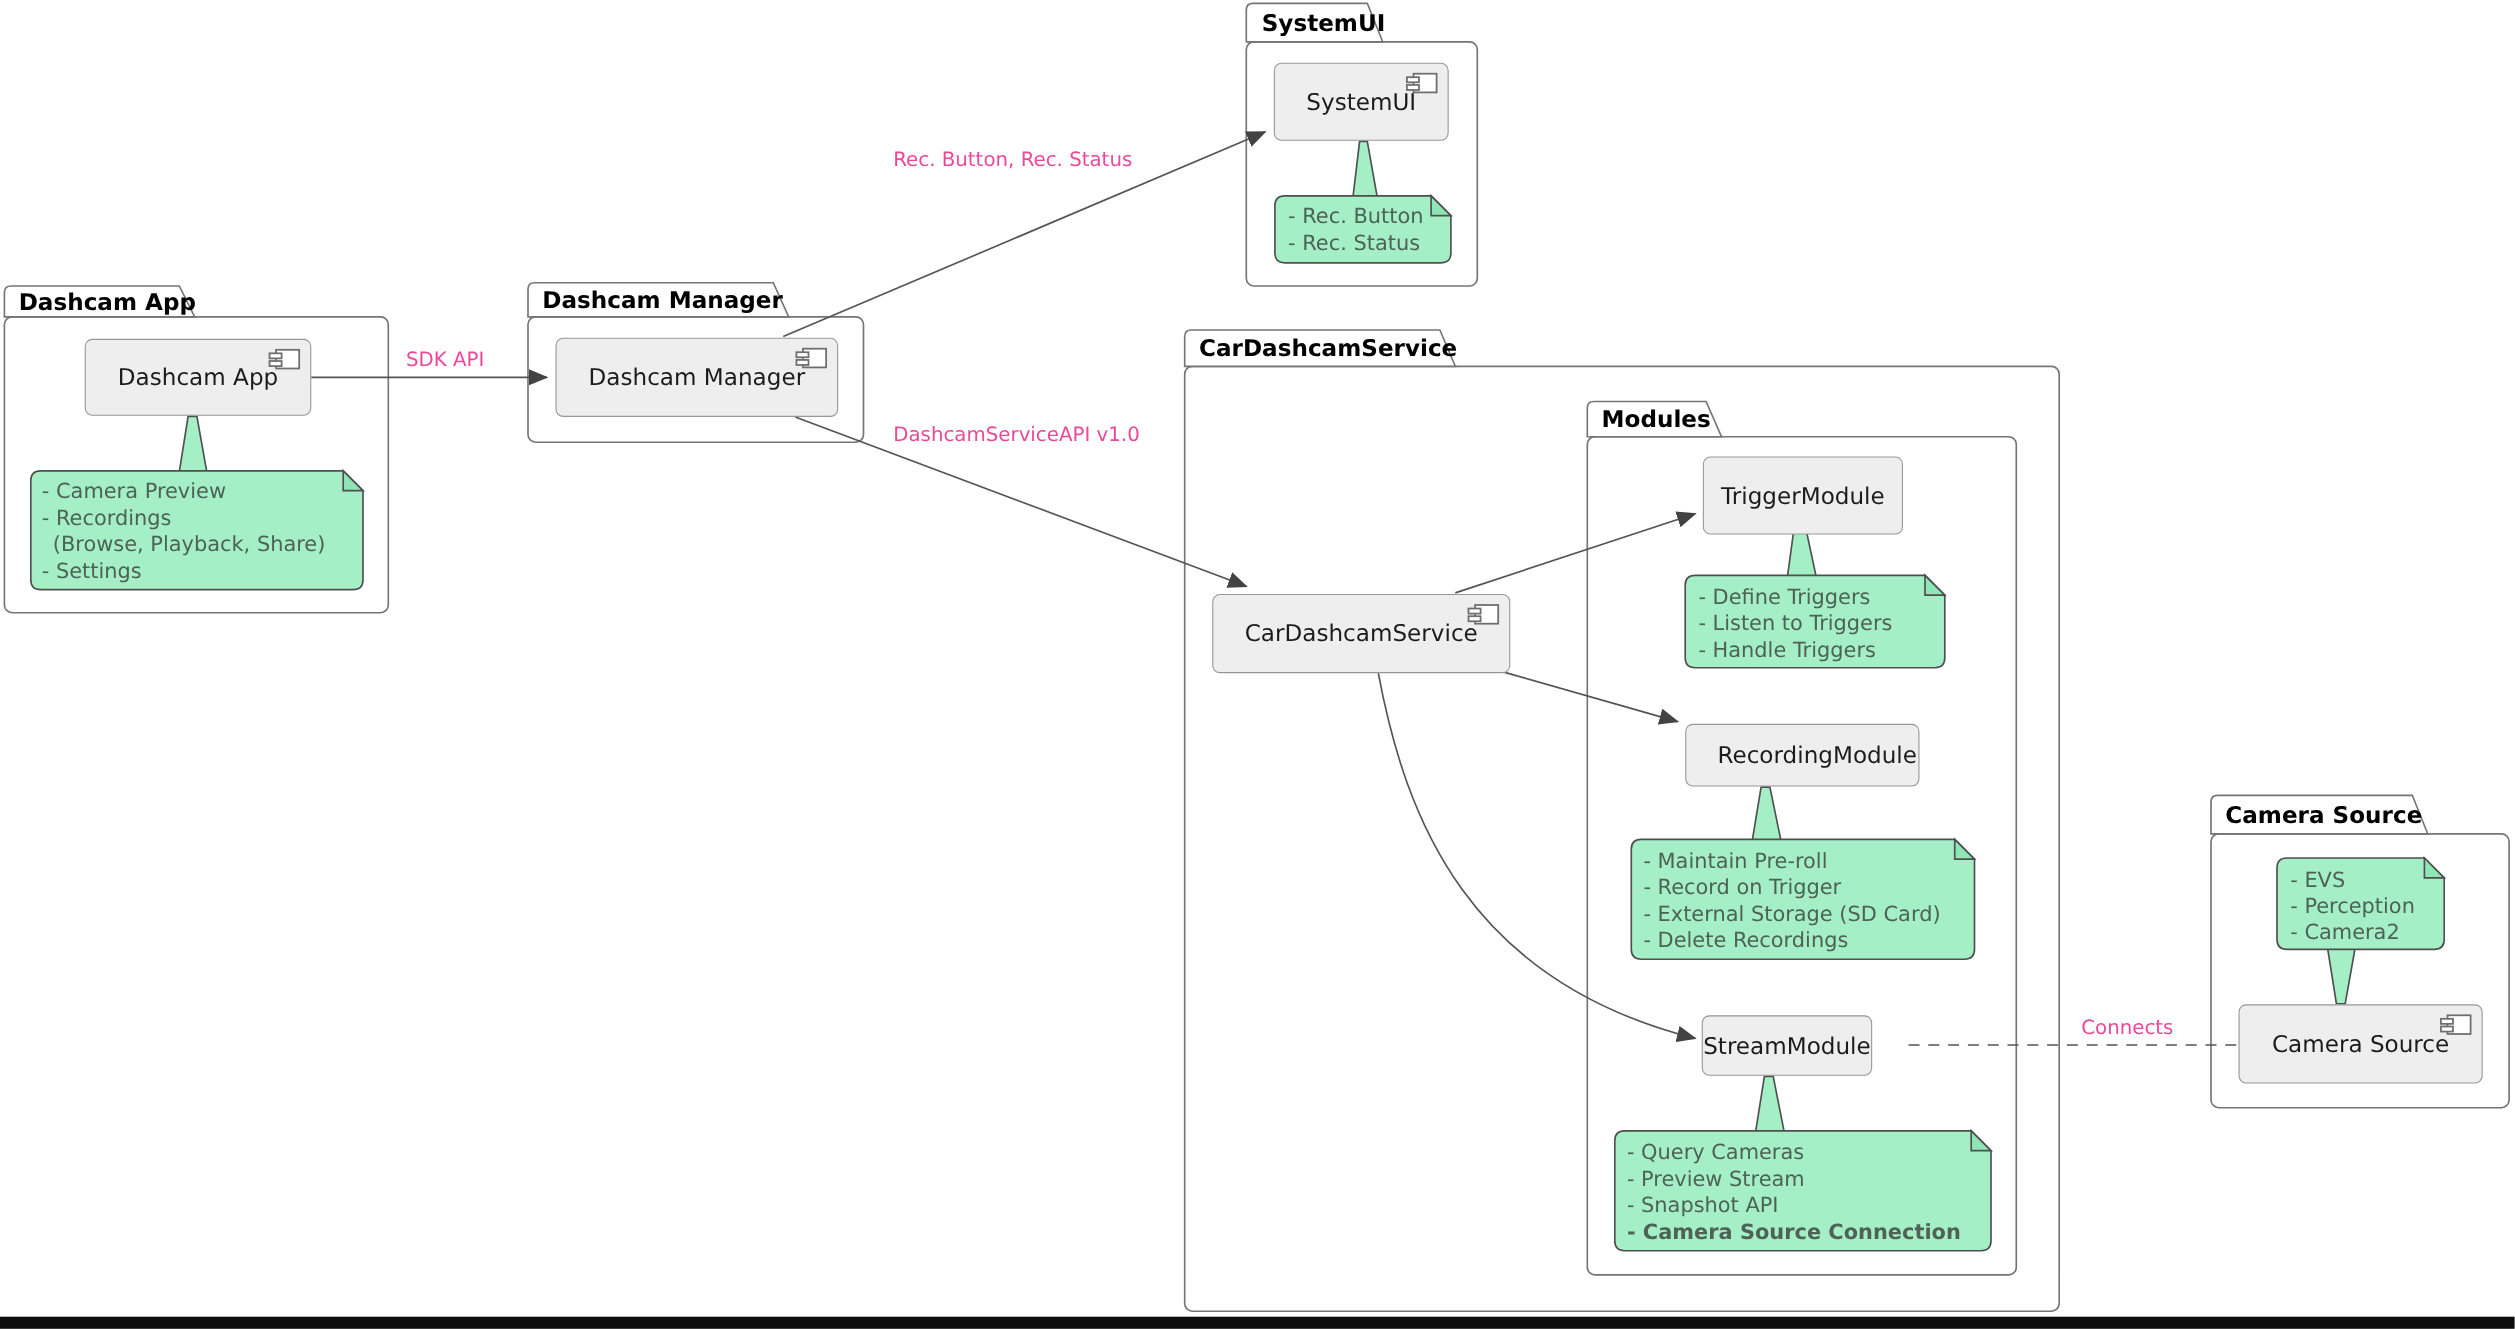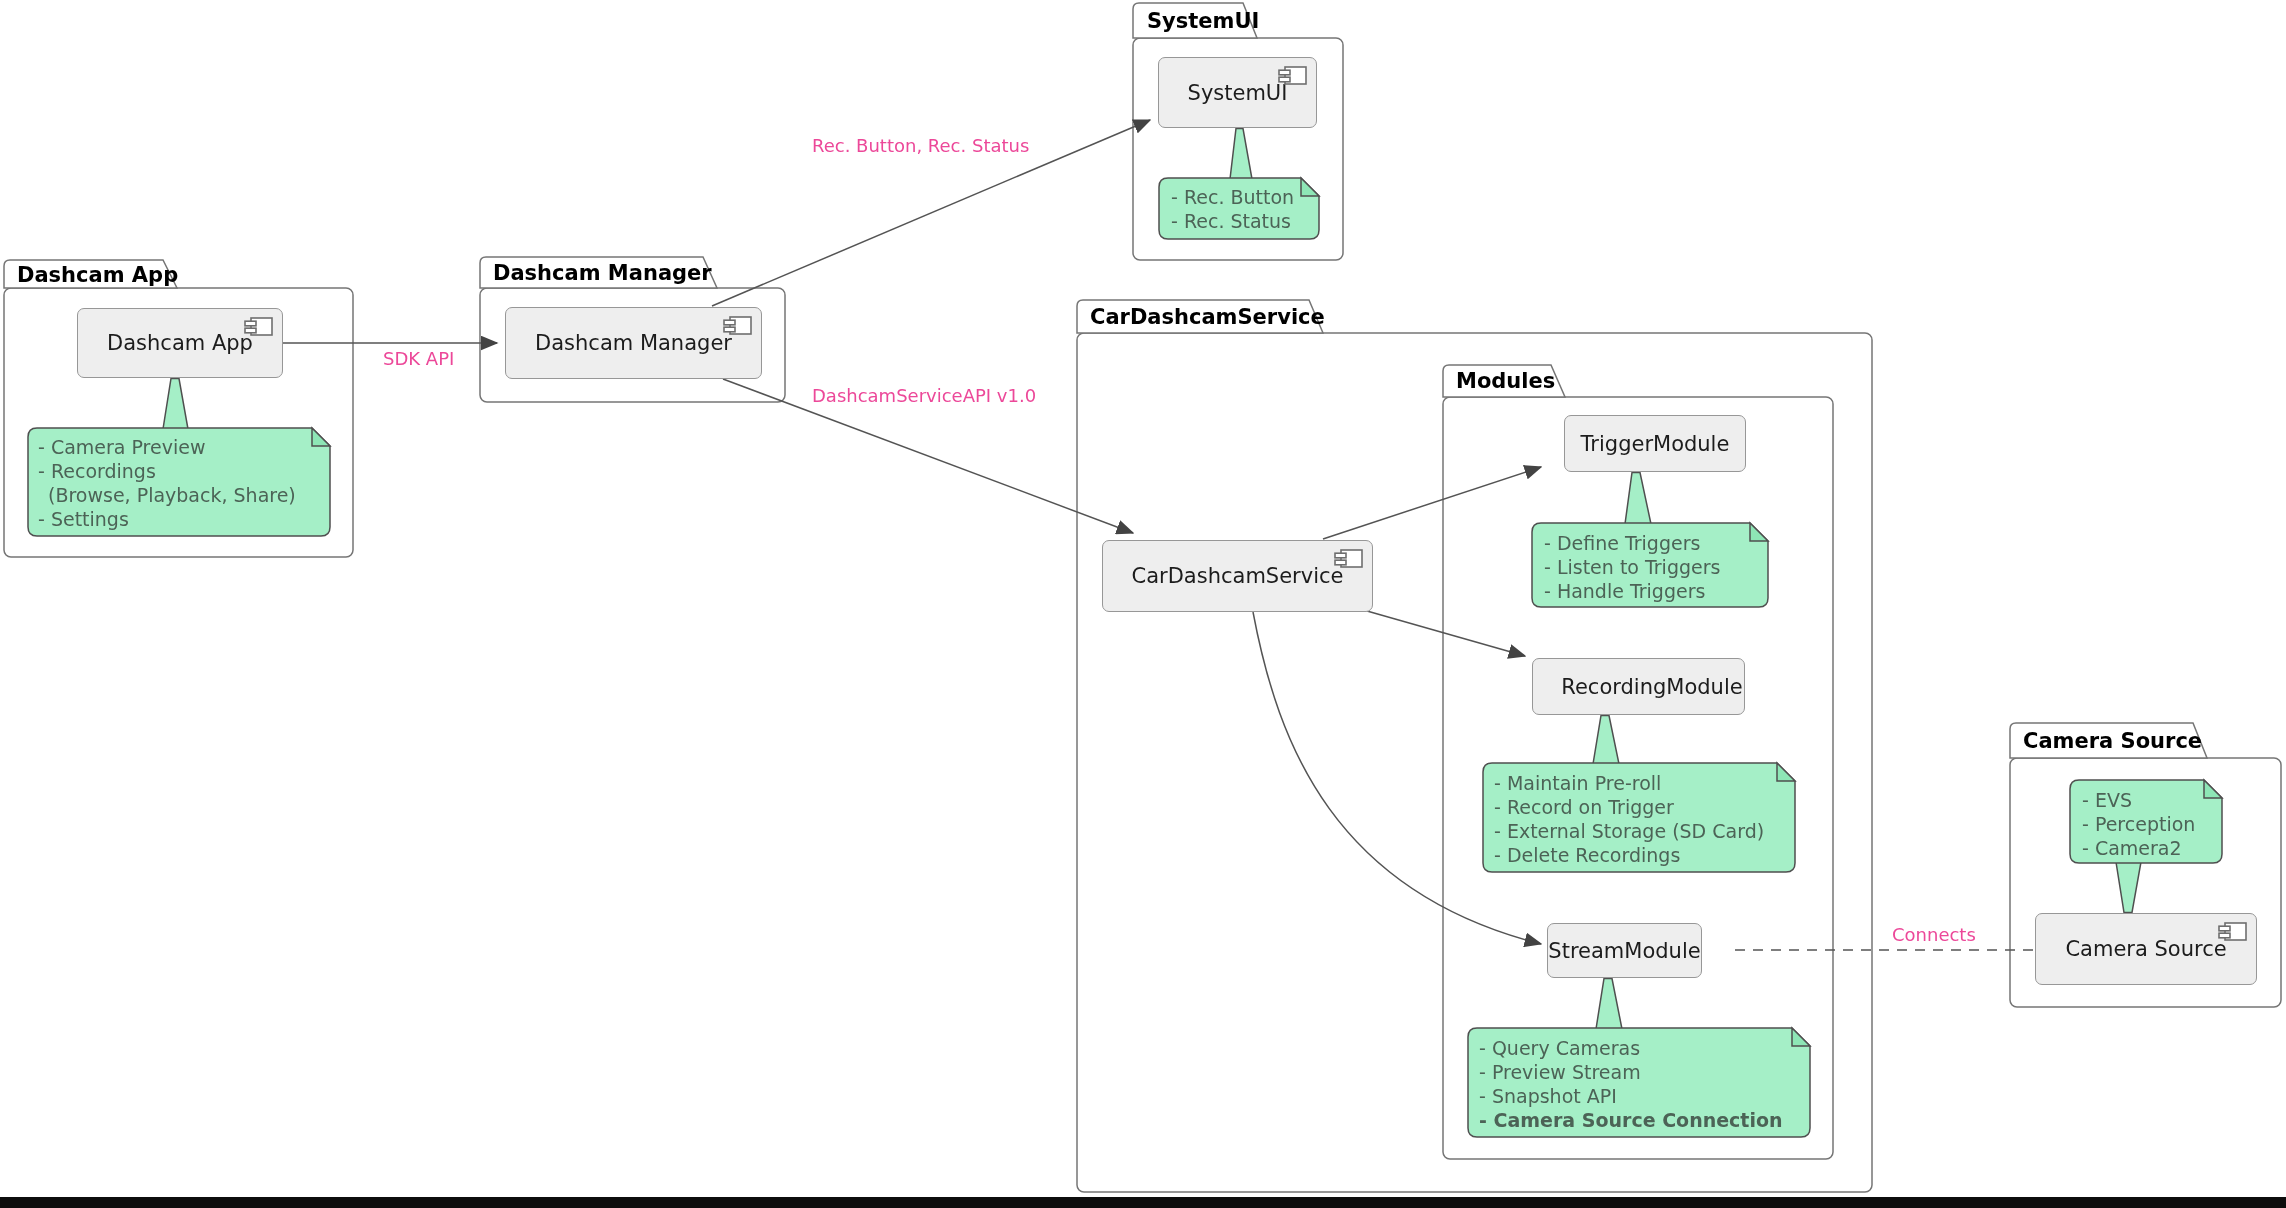--- a/index.html
+++ b/index.html
@@ -119,42 +119,42 @@
 
   <div class="comp" style="left:1102px;top:540px;width:271px;height:72px;">
     <svg class="comp-icon" width="34" height="24" viewBox="0 0 34 24">
       <rect x="10" y="3" width="21" height="17" fill="#fff" stroke="#6e6e6e" stroke-width="1.6"></rect>
       <rect x="4" y="6.2" width="11" height="4.6" fill="#fff" stroke="#6e6e6e" stroke-width="1.6"></rect>
       <rect x="4" y="13.2" width="11" height="4.6" fill="#fff" stroke="#6e6e6e" stroke-width="1.6"></rect>
     </svg>
     <span class="comp-label">CarDashcamService</span>
   </div>
 
-  <div class="comp" style="left:1548px;top:415px;width:182px;height:57px;margin-left:16px;">
+  <div class="comp" style="left:1548px;top:415px;width:182px;height:71px;">
     <span class="comp-label">TriggerModule</span>
   </div>
 
   <div class="comp" style="left:1532px;top:658px;width:213px;height:57px;padding-left:27px;">
     <span class="comp-label">RecordingModule</span>
   </div>
 
   <div class="comp" style="left:1547px;top:923px;width:155px;height:55px;">
     <span class="comp-label">StreamModule</span>
   </div>
 
   <div class="comp" style="left:2035px;top:913px;width:222px;height:72px;">
     <svg class="comp-icon" width="34" height="24" viewBox="0 0 34 24">
       <rect x="10" y="3" width="21" height="17" fill="#fff" stroke="#6e6e6e" stroke-width="1.6"></rect>
       <rect x="4" y="6.2" width="11" height="4.6" fill="#fff" stroke="#6e6e6e" stroke-width="1.6"></rect>
       <rect x="4" y="13.2" width="11" height="4.6" fill="#fff" stroke="#6e6e6e" stroke-width="1.6"></rect>
     </svg>
     <span class="comp-label">Camera Source</span>
   </div>
 
-  <div class="edge-label" style="left:383px;top:317px;margin-top:31px;">SDK API</div>
+  <div class="edge-label" style="left:369px;top:317px;">SDK API</div>
   <div class="edge-label" style="left:812px;top:135px;">Rec. Button, Rec. Status</div>
   <div class="edge-label" style="left:812px;top:385px;">DashcamServiceAPI v1.0</div>
   <div class="edge-label" style="left:1892px;top:924px;">Connects</div>
 
   <div class="note-text" style="left:1171px;top:185px;">
     <div>- Rec. Button</div>
     <div>- Rec. Status</div>
   </div>
 
   <div class="note-text" style="left:38px;top:435px;">

